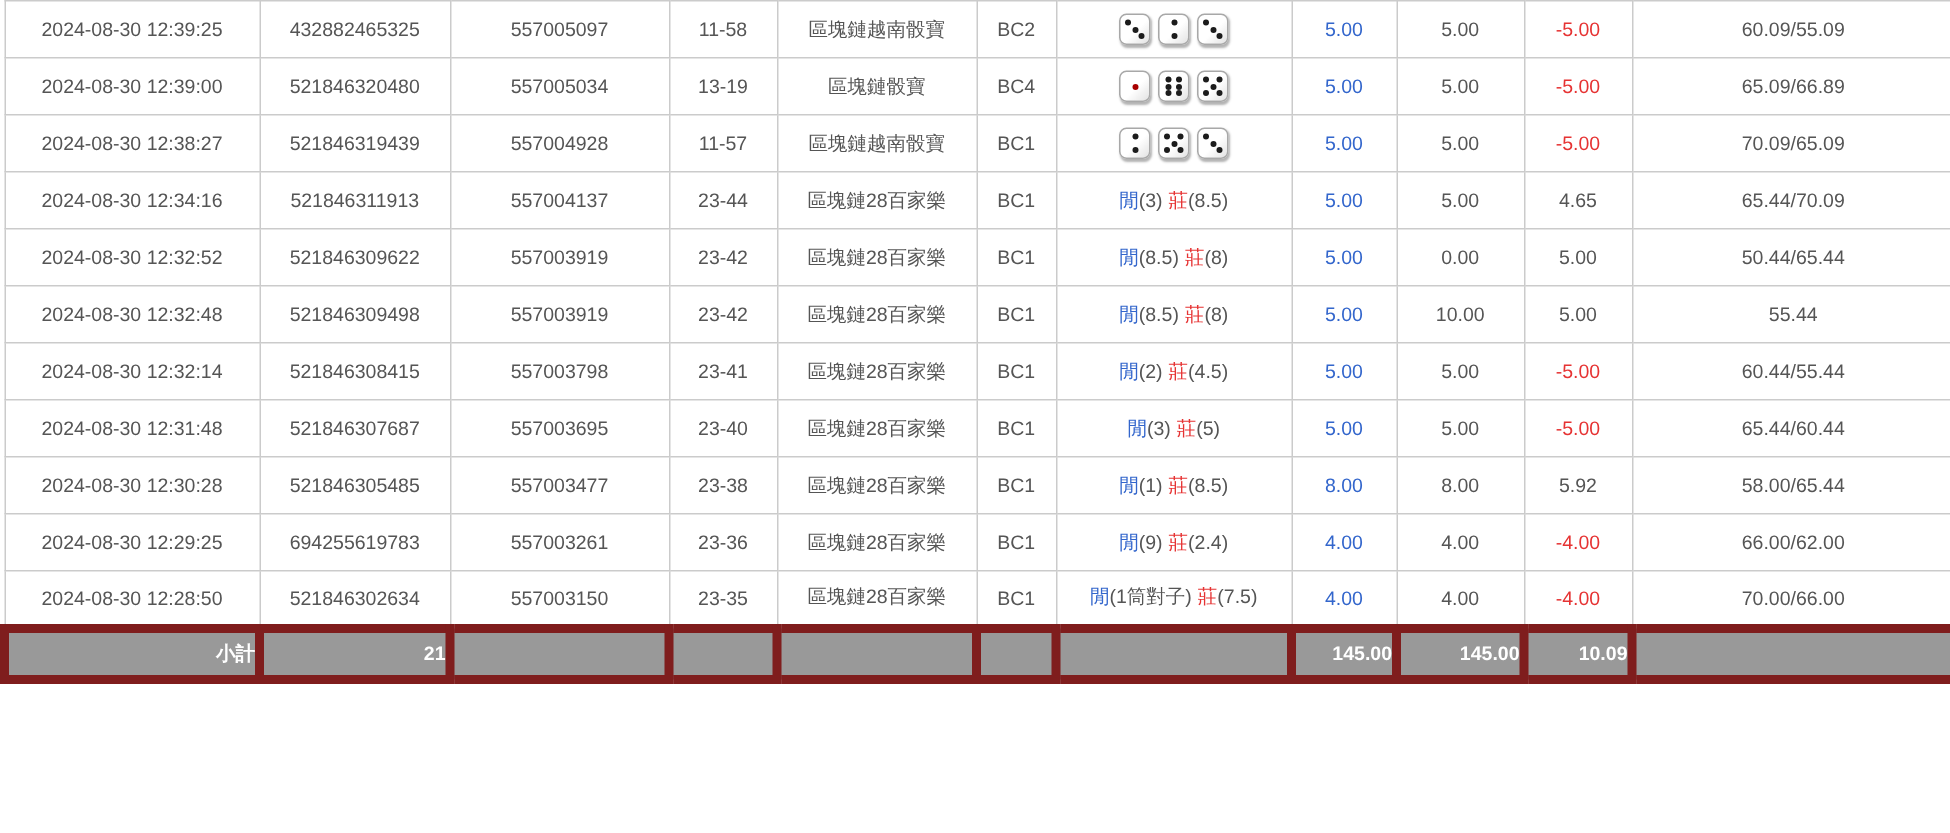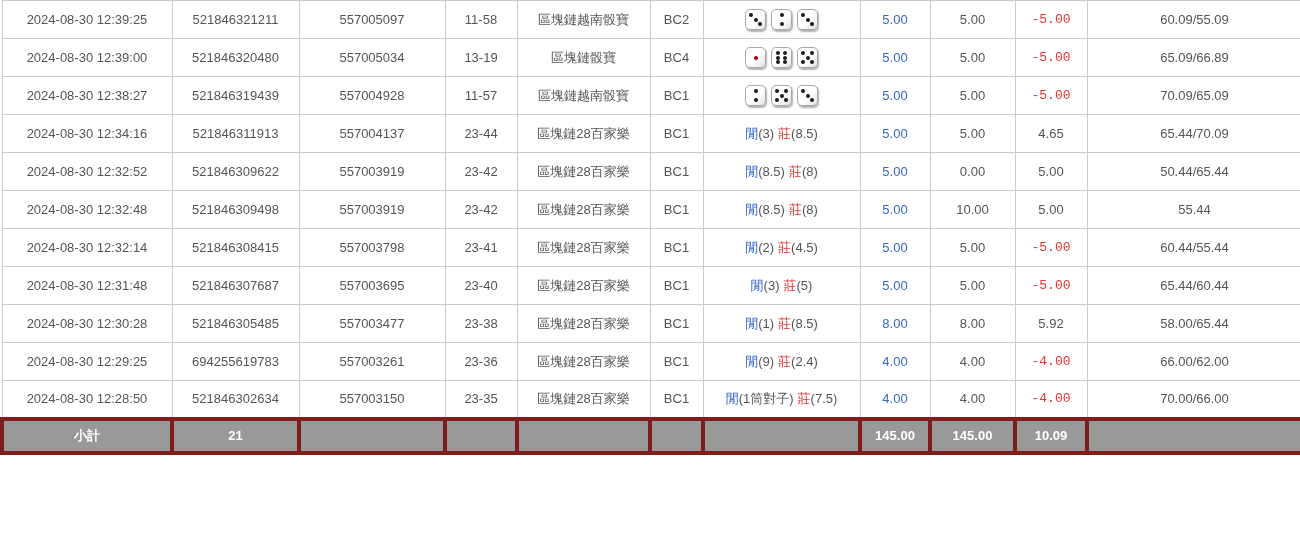--- a/index.html
+++ b/index.html
@@ -17,31 +17,31 @@
   tbody td {
     border:1px solid #cbcbcb;
     height:38px;
     text-align:center;
     vertical-align:middle;
     white-space:nowrap;
     overflow:hidden;
     background:#fff;
   }
   td.amt-bet { color:#3366cc; }
-  td.winloss.neg { color:#e63333;font-family:Liberation Mono, monospace; }
+  td.winloss.neg { color:#e63333; }
   .result .p { color:#3366cc; }
   .result .b { color:#e63333; margin-left:4px; }
   .result .sc { color:#555; }
   tfoot td {
     background:#999;
     color:#fff;
     font-weight:bold;
-    border:4px solid #7f1d1d;
+    border:6px solid #7f1d1d;
     height:34px;
-    text-align:center;
+    text-align:right;
     vertical-align:middle;
     margin-left:36px;
   }
   
   .dice-set { display:inline-flex; gap:5px; align-items:center; vertical-align:middle; }
   .die {
     position:relative; display:inline-block;
     width:21px; height:21px;
     background:linear-gradient(135deg,#ffffff 55%,#e2e2e2);
     border:1px solid #a8a8a8;
@@ -69,21 +69,21 @@
     <col style="width:157px">
         <col style="width:70px">
         <col style="width:85px">
     <col style="width:72px">
         <col style="width:215px">
   </colgroup>
   <tbody>
 
     <tr>
       <td>2024-08-30 12:39:25</td>
-      <td>521846321211</td>
+      <td>432882465325</td>
       <td>557005097</td>
       <td>11-58</td>
       <td>區塊鏈越南骰寶</td>
       <td>BC2</td>
       <td class="result"><span class="dice-set">
               <span class="die">
                 <i class="pip" style="left: 27%; top: 27%;"></i>
                 <i class="pip" style="left: 50%; top: 50%;"></i>
                 <i class="pip" style="left: 73%; top: 73%;"></i>
               </span>

